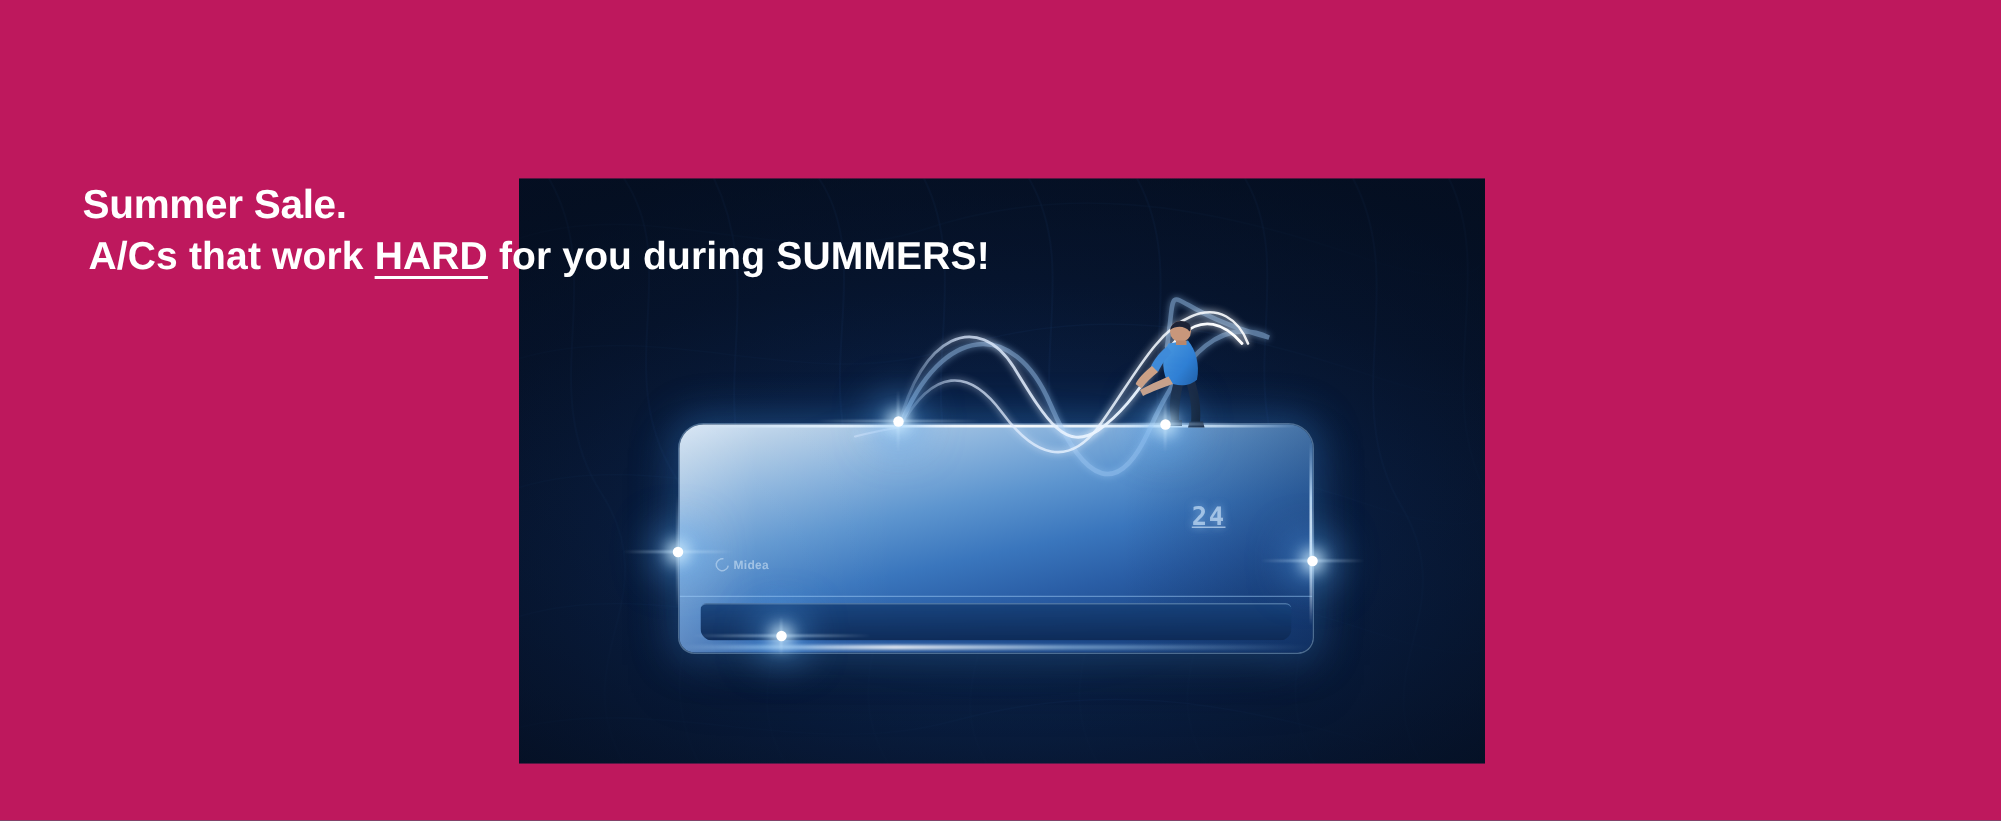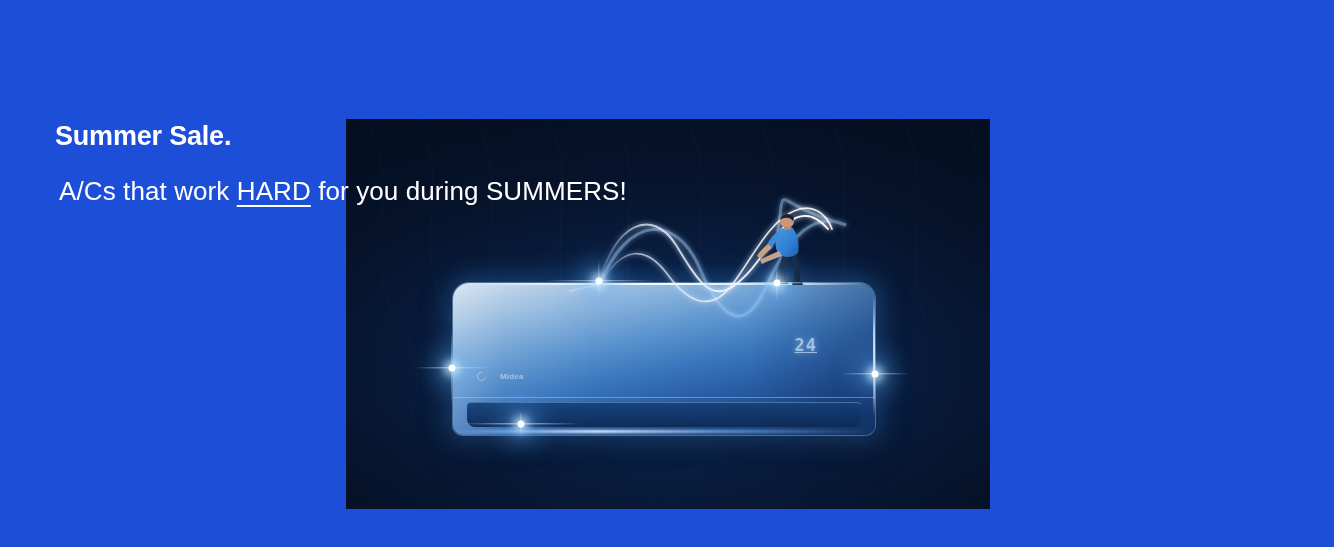--- a/index.html
+++ b/index.html
@@ -14,21 +14,21 @@
   body {
     background:#04142e;
     font-family:"Liberation Sans", sans-serif;
     position:relative;
   }
 
   
   .banner {
     position:absolute;
     inset:0;
-    background:#1d4ed8;
+    background:#be185d;
     overflow:hidden;
   }
 
   
   .headline {
     position:absolute;
     left:55px;
     top:120px;
     z-index:40;
     pointer-events:none;
@@ -37,24 +37,24 @@
   .headline-title {
     font-size:27px;
     font-weight:bold;
     color:#ffffff;
     letter-spacing:-0.2px;
     line-height:1.22;
     white-space:nowrap;
   }
 
   .headline-sub {
-    margin-top:23px;
+    margin-top:2px;
     margin-left:4px;
     font-size:26px;
-    font-weight:400;
+    font-weight:700;
     color:#ffffff;
     letter-spacing:0.1px;
     line-height:1.2;
     white-space:nowrap;
   }
 
   .headline-sub .emph {
     text-decoration:underline;
     text-underline-offset:5px;
     text-decoration-thickness:1.6px;
@@ -201,21 +201,21 @@
     text-decoration:underline;
   }
 
   
   .ac-brand {
     position:absolute;
     left:24px;
     bottom:54px;
     display:flex;
     align-items:center;
-    gap:14px;
+    gap:3px;
     z-index:6;
     opacity:0.52;
   }
 
   .brand-mark {
     width:9px; height:9px;
     border-radius:50%;
     border:1.4px solid rgba(235,246,255,0.85);
     border-right-color:transparent;
     transform:rotate(-35deg);

